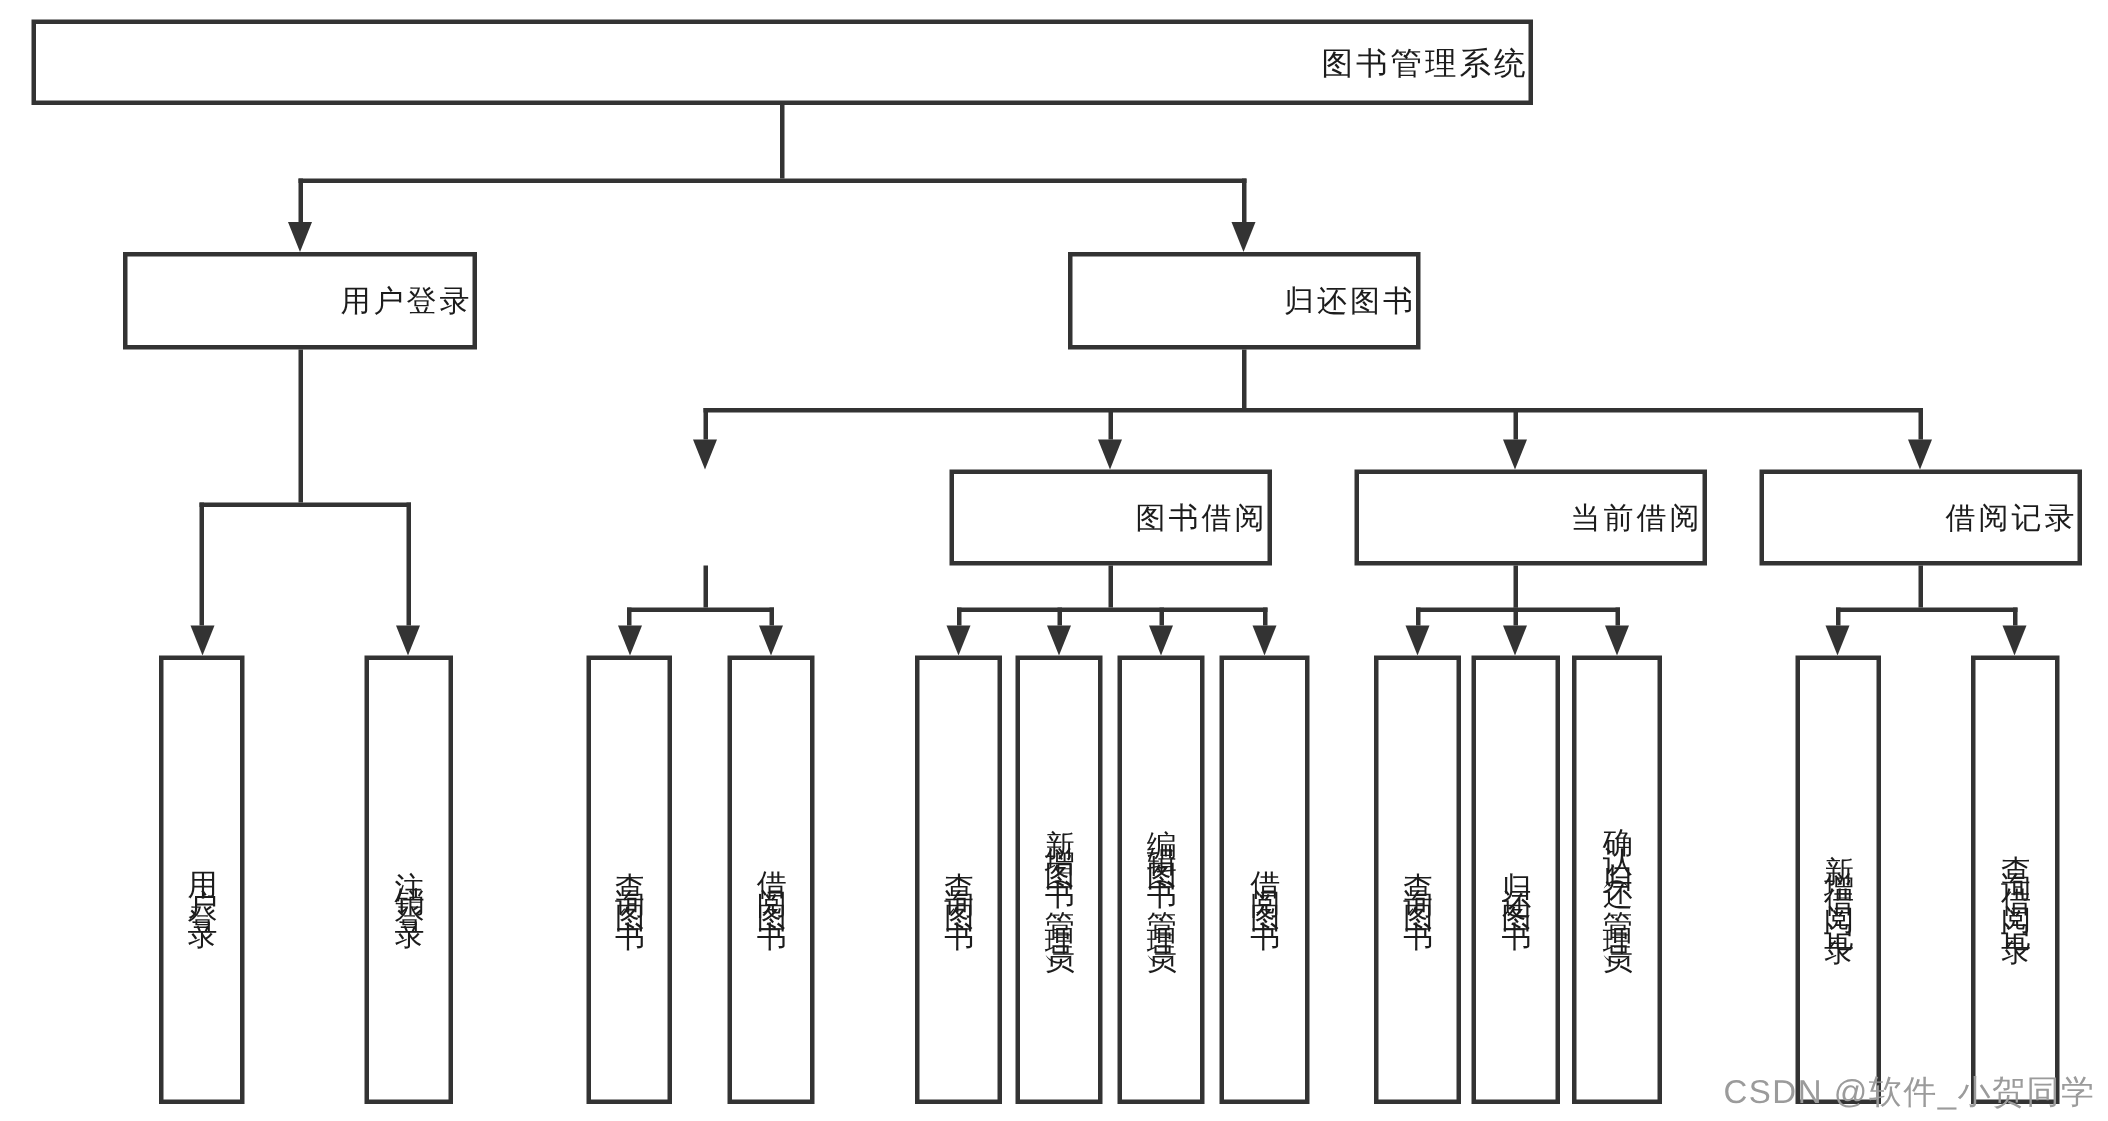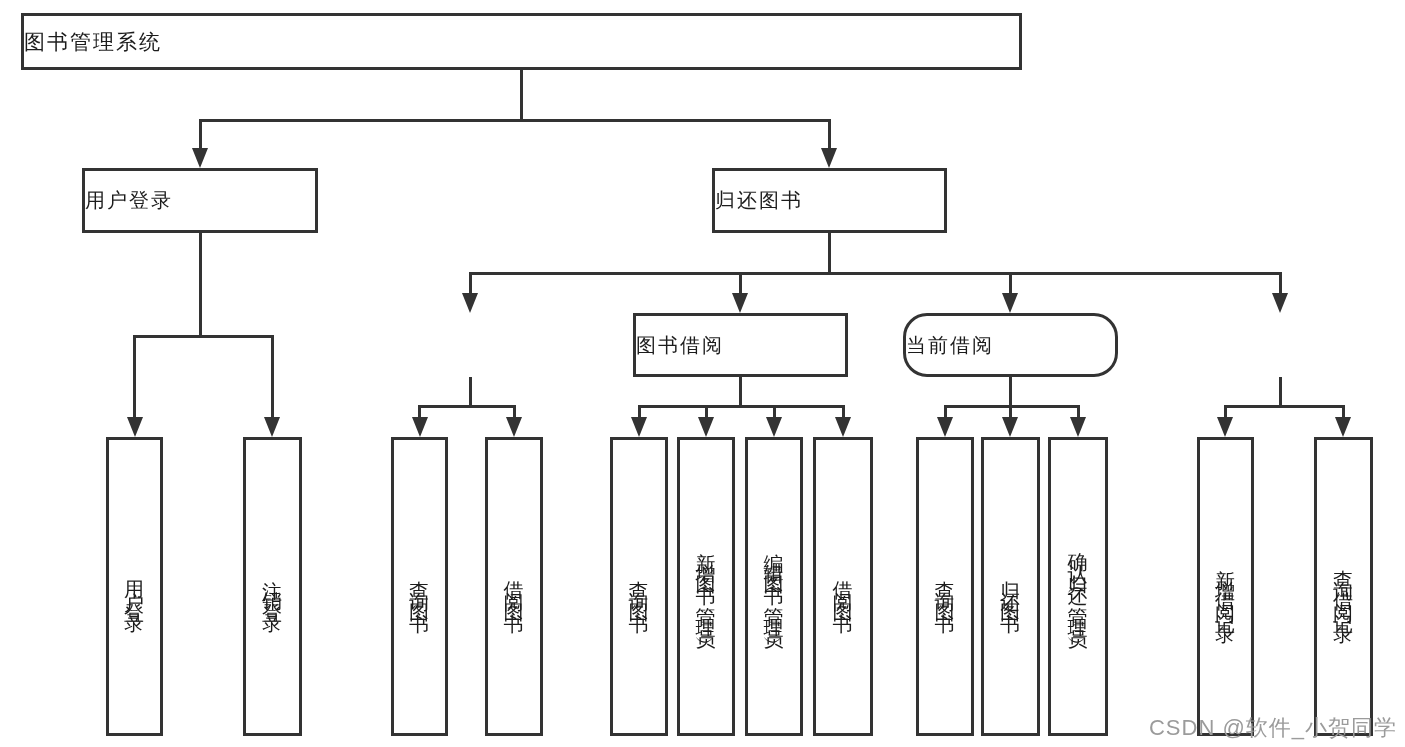--- a/index.html
+++ b/index.html
@@ -16,21 +16,21 @@
     overflow: hidden;
   }
   
   .node {
     position: absolute;
     box-sizing: border-box;
     border: 3px solid #333333;
     background: #ffffff;
     display: flex;
     align-items: center;
-    justify-content: flex-start;
+    justify-content: flex-end;
     color: #1c1c1c;
     font-size: 20px;
     letter-spacing: 2px;
     white-space: nowrap;
   }
   .node.title {
     font-size: 21px;
   }
   .vnode {
     position: absolute;
@@ -115,22 +115,25 @@
   <div class="vline" style="left:739px; top:272px; height:21px;"></div>
   <div class="arrow" style="left:732px; top:293px;"></div>
   <div class="vline" style="left:1009px; top:272px; height:21px;"></div>
   <div class="arrow" style="left:1002px; top:293px;"></div>
   <div class="vline" style="left:1279px; top:272px; height:21px;"></div>
   <div class="arrow" style="left:1272px; top:293px;"></div>
 
   <div class="node" style="left:633px; top:313px; width:215px; height:64px;">
     <span>图书借阅</span>
   </div>
-  <div class="node" style="left:903px; top:313px; width:215px; height:64px;border-radius:24px;">
+  <div class="node" style="left:903px; top:313px; width:235px; height:64px;">
     <span>当前借阅</span>
+  </div>
+  <div class="node" style="left:1173px; top:313px; width:215px; height:64px;">
+    <span>借阅记录</span>
   </div>
 
   <div class="vline" style="left:469px; top:377px; height:28px;"></div>
   <div class="hline" style="left:418px; top:405px; width:98px;"></div>
   <div class="vline" style="left:418px; top:405px; height:12px;"></div>
   <div class="arrow" style="left:412px; top:417px;"></div>
   <div class="vline" style="left:513px; top:405px; height:12px;"></div>
   <div class="arrow" style="left:506px; top:417px;"></div>
 
   <div class="vline" style="left:739px; top:377px; height:28px;"></div>

